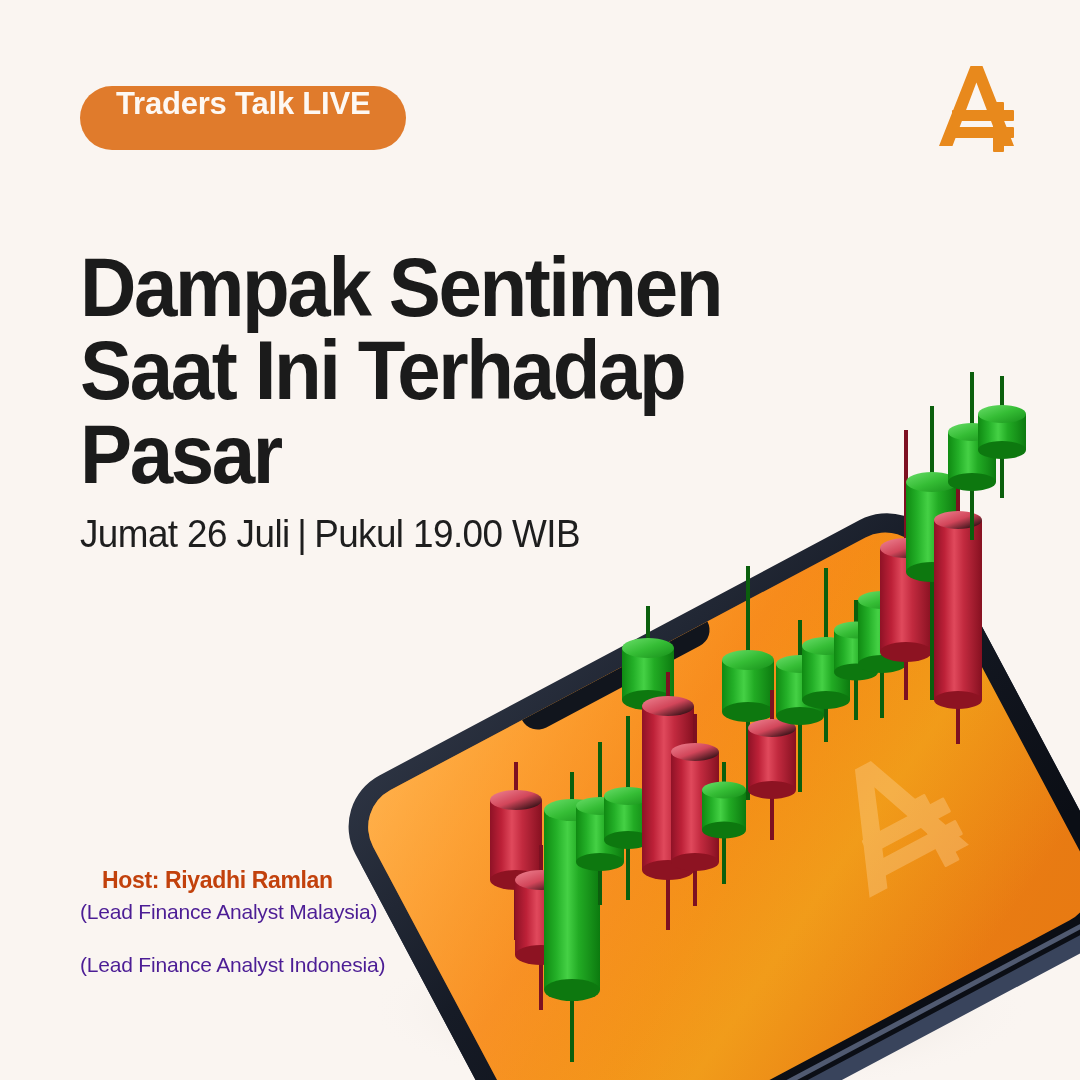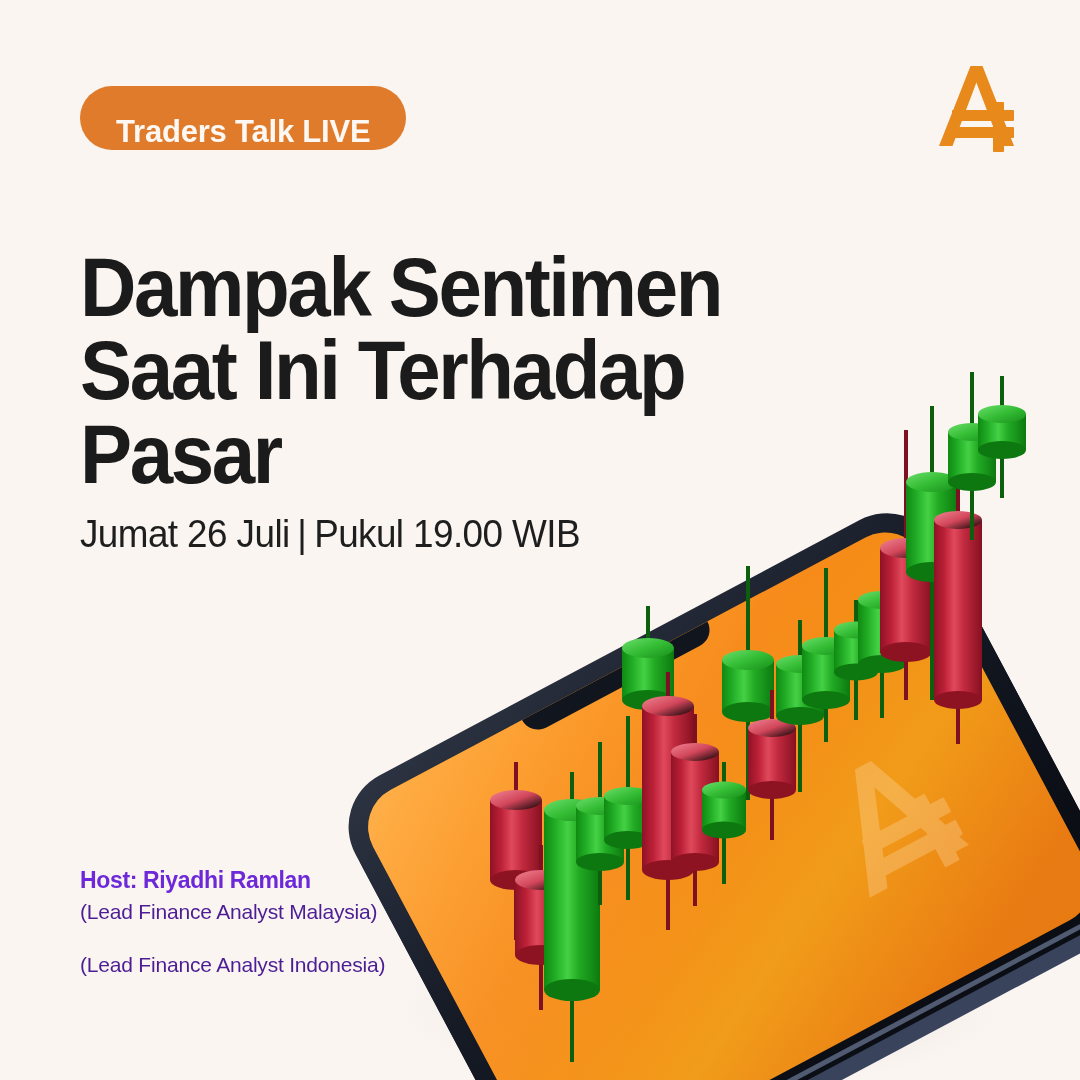--- a/index.html
+++ b/index.html
@@ -19,21 +19,21 @@
   
   .logo{
     position:absolute; top:58px; left:930px;
     width:100px; height:100px;
   }
 
   
   .badge{
     position:absolute; left:80px; top:86px;
     height:64px; padding:0 36px;
-    display:flex; align-items:flex-end; justify-content:center;
+    display:flex; align-items:flex-start; justify-content:center;
     background:#e07b2c;
     border-radius:999px;
     box-sizing:border-box;
   }
   .badge-label{
     color:#fdf8f3;
     font-size:31px;
     font-weight:bold;
     letter-spacing:-0.2px;
     white-space:nowrap;
@@ -71,26 +71,27 @@
   }
 
   
   .credits{
     position:absolute; left:80px; top:866px;
     z-index:30;
   }
   .credit-block{margin-bottom:26px;}
   .credit-block:last-child{margin-bottom:0;}
   .credit-name{
-    color:#6d28d9;
+    color:#c2410c;
     font-size:23px;
     font-weight:bold;
     letter-spacing:-0.35px;
     line-height:1.25;
     white-space:nowrap;
+    margin-left:22px;
   }
   .credit-role{
     color:#4c1d95;
     font-size:21px;
     font-weight:400;
     letter-spacing:-0.2px;
     line-height:1.3;
     margin-top:3px;
     white-space:nowrap;
   }

